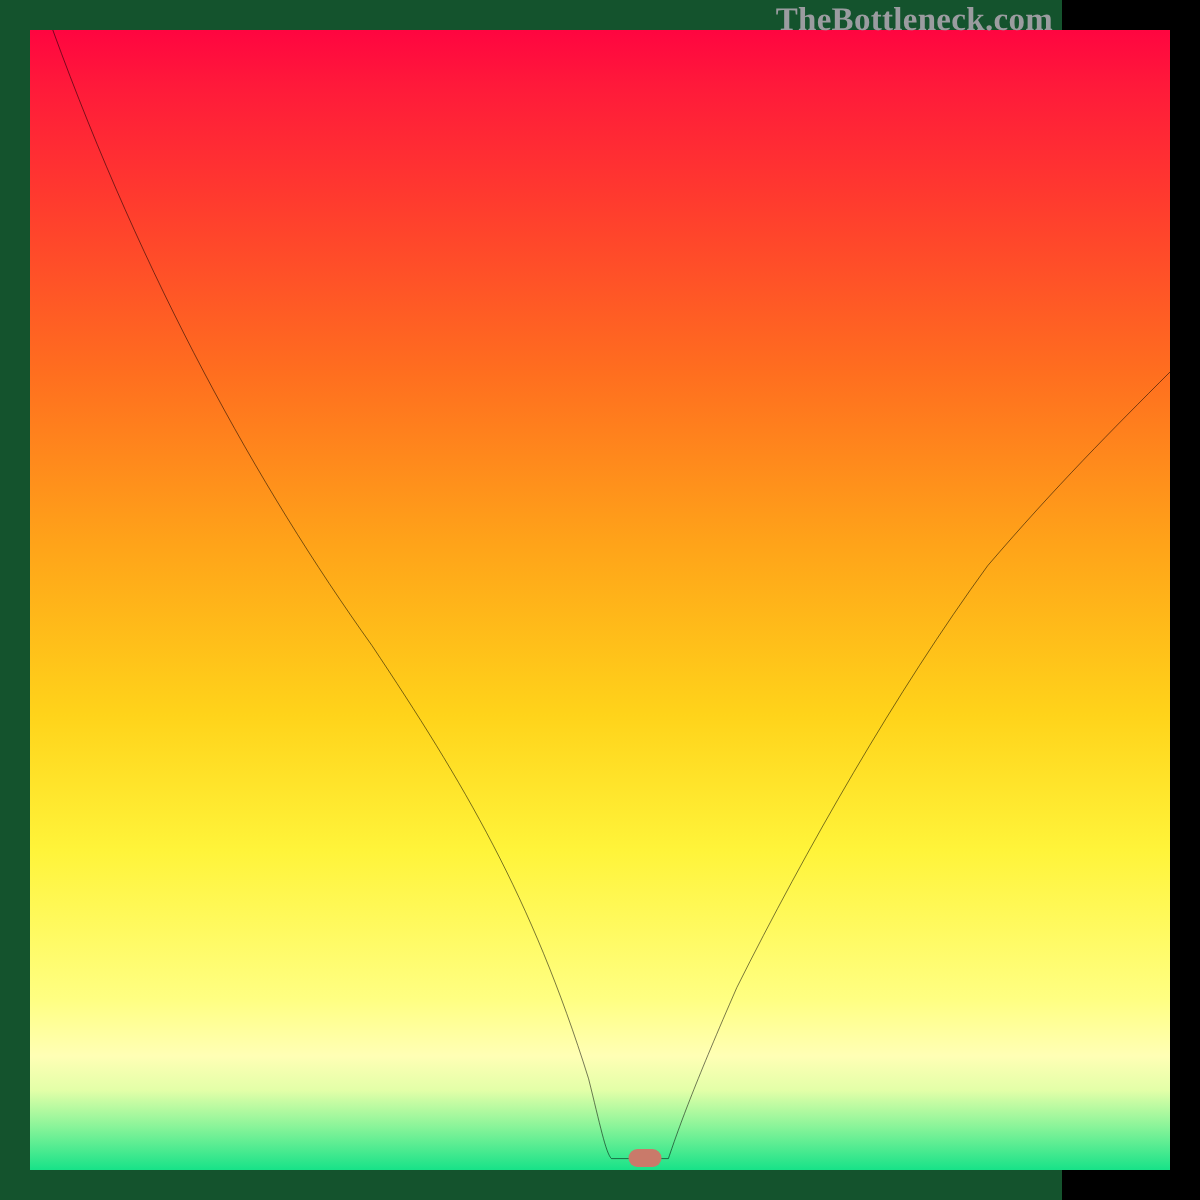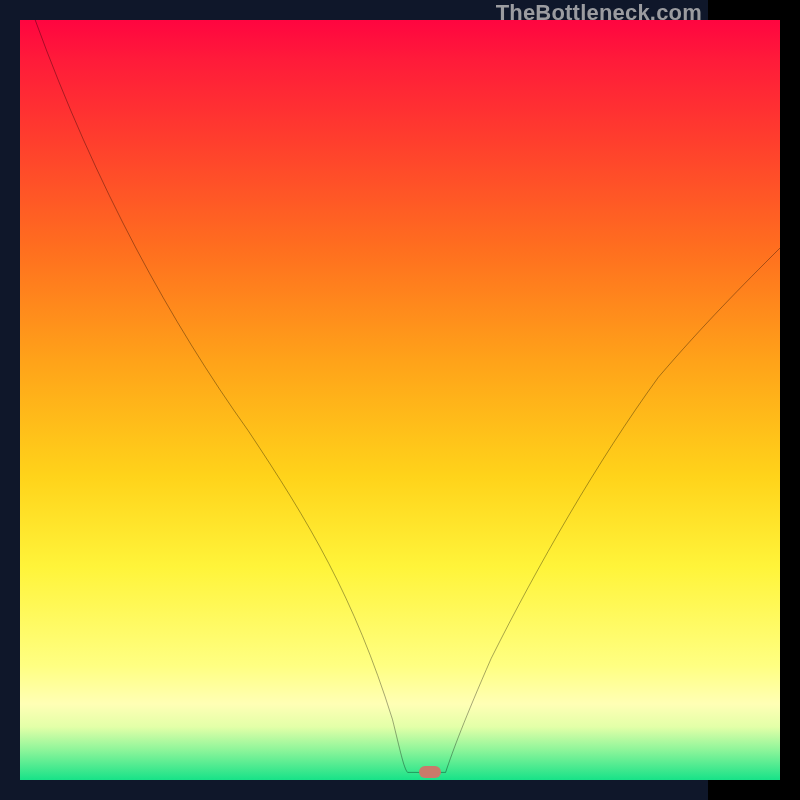--- a/index.html
+++ b/index.html
@@ -8,21 +8,22 @@
     width: 800px;
     height: 800px;
     background: #000;
     font-family: Arial, Helvetica, sans-serif;
     overflow: hidden;
   }
   .stage {
     position: relative;
     width: 708px;
     height: 800px;
-    background: #0f172a;
+    background: #14532d;
+    font-family: Liberation Serif, serif;
   }
   .plot-area {
     position: absolute;
     left: 20px;
     top: 20px;
     width: 760px;
     height: 760px;
     background: linear-gradient(to bottom,
       #ff0540 0%,
       #ff1a3a 5%,

